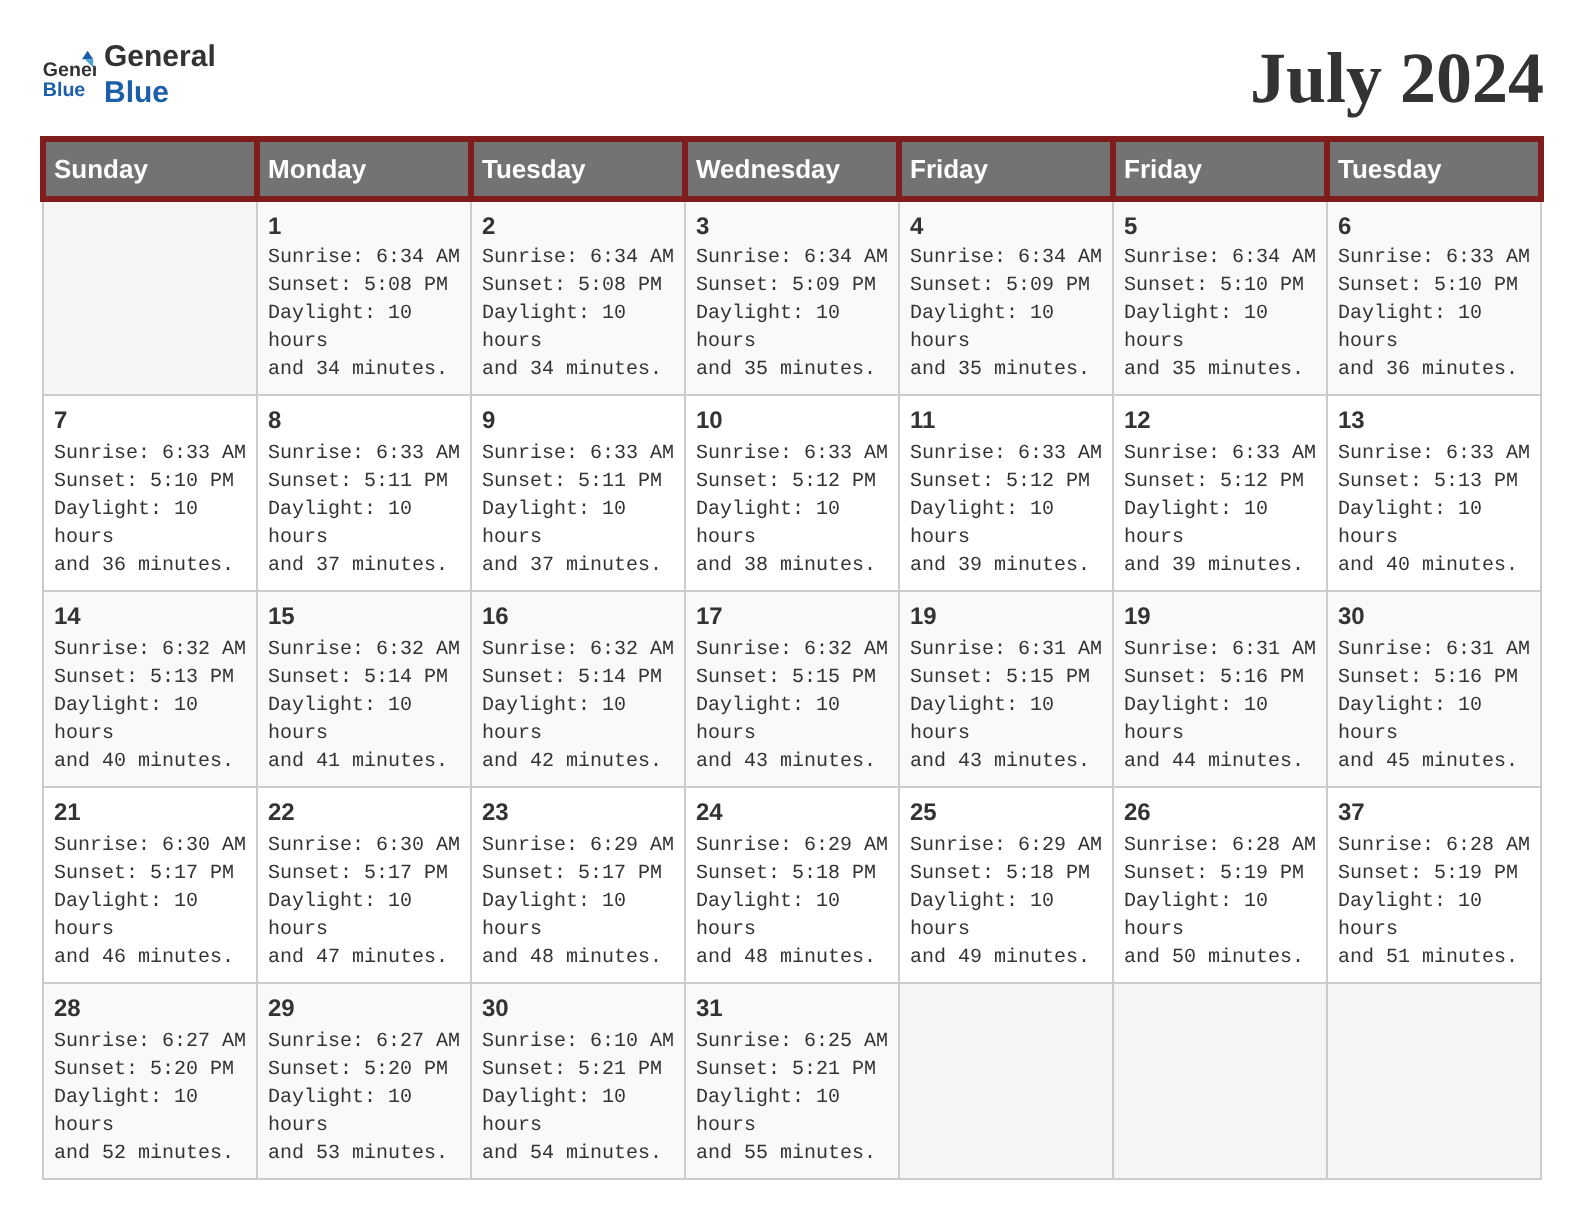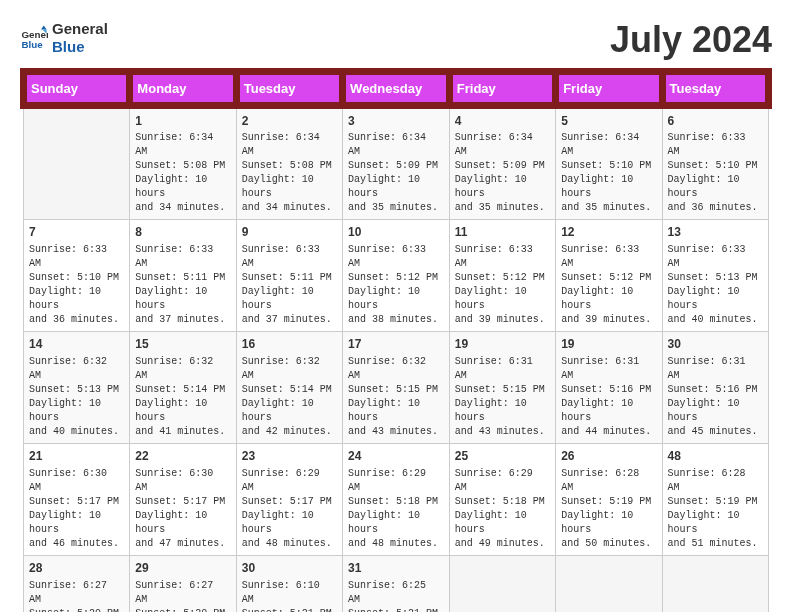--- a/index.html
+++ b/index.html
@@ -20,45 +20,46 @@
       display: flex;
       align-items: center;
       gap: 4px;
     }
     .logo-icon {
       width: 28px;
       height: 28px;
     }
     .title-block {
       text-align: right;
+      font-family: Liberation Serif, serif;
     }
     .month-year {
       font-size: 36px;
       font-weight: bold;
       color: #333;
       line-height: 1.1;
     }
     .location {
       font-size: 15px;
       color: #333;
       font-style: italic;
     }
     table {
       width: 100%;
       border-collapse: collapse;
       font-size: 11px;
     }
     thead tr th {
-      background-color: #d946ef;
+      background-color: #737373;
       color: #fff;
       padding: 6px 4px;
       text-align: left;
       font-size: 13px;
       font-weight: bold;
-      border: 7px solid #7f1d1d;
+      border: 3px solid #7f1d1d;
     }
     tbody tr td {
       border: 1px solid #ccc;
       padding: 4px 5px;
       vertical-align: top;
       width: 107px;
       min-height: 80px;
       color: #333;
       line-height: 1.4;
     }
@@ -304,21 +305,21 @@
 and 49 minutes.</div>
         </td>
         <td>
           <span class="day-num">26</span>
           <div class="day-info" style="white-space: pre-line;">Sunrise: 6:28 AM
 Sunset: 5:19 PM
 Daylight: 10 hours
 and 50 minutes.</div>
         </td>
         <td>
-          <span class="day-num">48</span>
+          <span class="day-num">37</span>
           <div class="day-info" style="white-space: pre-line;">Sunrise: 6:28 AM
 Sunset: 5:19 PM
 Daylight: 10 hours
 and 51 minutes.</div>
         </td>
       </tr>
       <tr>
         <td>
           <span class="day-num">28</span>
           <div class="day-info" style="white-space: pre-line;">Sunrise: 6:27 AM

